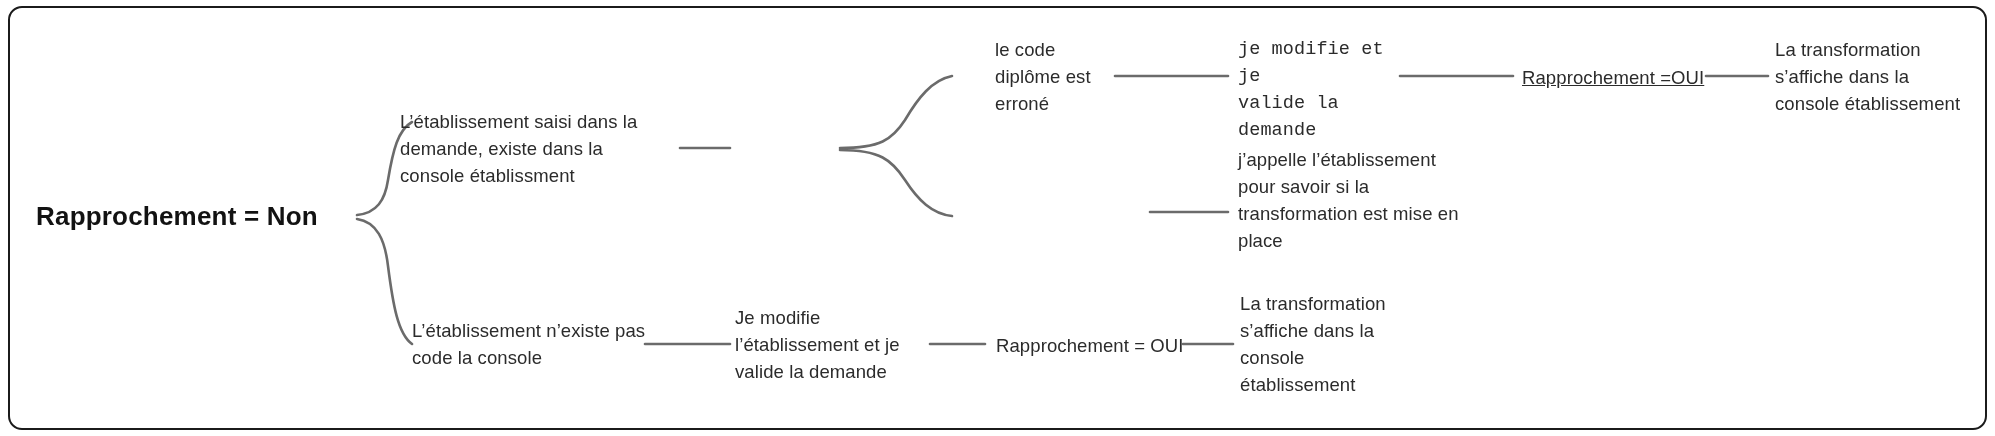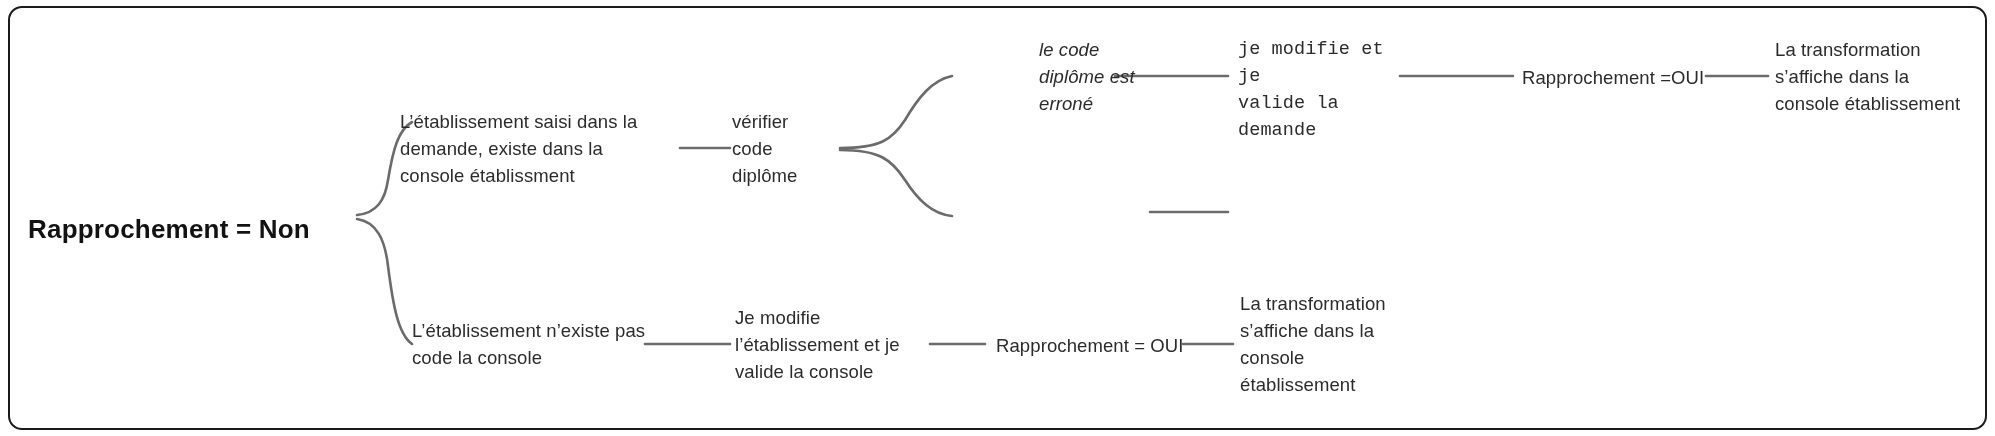--- a/index.html
+++ b/index.html
@@ -76,52 +76,53 @@
 
     <path d="M 1150 212 L 1228 212"></path>
 
     <path d="M 645 344 L 730 344"></path>
 
     <path d="M 930 344 L 985 344"></path>
 
     <path d="M 1183 344 L 1233 344"></path>
   </svg>
 
-  <div class="node root" style="left:28px; top:200px;margin-top:13px;">Rapprochement = Non</div>
+  <div class="node root" style="left:36px; top:200px;">Rapprochement = Non</div>
 
   <div class="node" style="left:400px; top:108px; width:270px;">L’établissement saisi dans la
 demande, existe dans la
 console établissment</div>
 
-  <div class="node" style="left:732px; top:108px; width:110px;">vérifier
-code
-diplôme</div>
 
-  <div class="node" style="left:1039px; top:36px; width:130px;font-style:italic;">le code
+  <div class="node" style="left:995px; top:36px; width:130px;">le code
 diplôme est
 erroné</div>
 
   <div class="node" style="left:1238px; top:36px; width:160px;font-family:Liberation Mono, monospace;">je modifie et je
 valide la
 demande</div>
 
-  <div class="node" style="left:1522px; top:64px; width:190px; white-space:nowrap;">Rapprochement =OUI</div>
+  <div class="node" style="left:1522px; top:64px; width:190px; white-space:nowrap;text-decoration:underline;">Rapprochement =OUI</div>
 
   <div class="node" style="left:1775px; top:36px; width:210px;">La transformation
 s’affiche dans la
 console établissement</div>
 
 
+  <div class="node" style="left:1238px; top:146px; width:250px;">j’appelle l’établissement
+pour savoir si la
+transformation est mise en
+place</div>
 
   <div class="node" style="left:412px; top:317px; width:260px;">L’établissement n’existe pas
 code la console</div>
 
   <div class="node" style="left:735px; top:304px; width:200px;">Je modifie
 l’établissement et je
-valide la console</div>
+valide la demande</div>
 
   <div class="node" style="left:996px; top:332px; width:200px; white-space:nowrap;">Rapprochement = OUI</div>
 
   <div class="node" style="left:1240px; top:290px; width:190px;">La transformation
 s’affiche dans la
 console
 établissement</div>
 
 </div>
 

